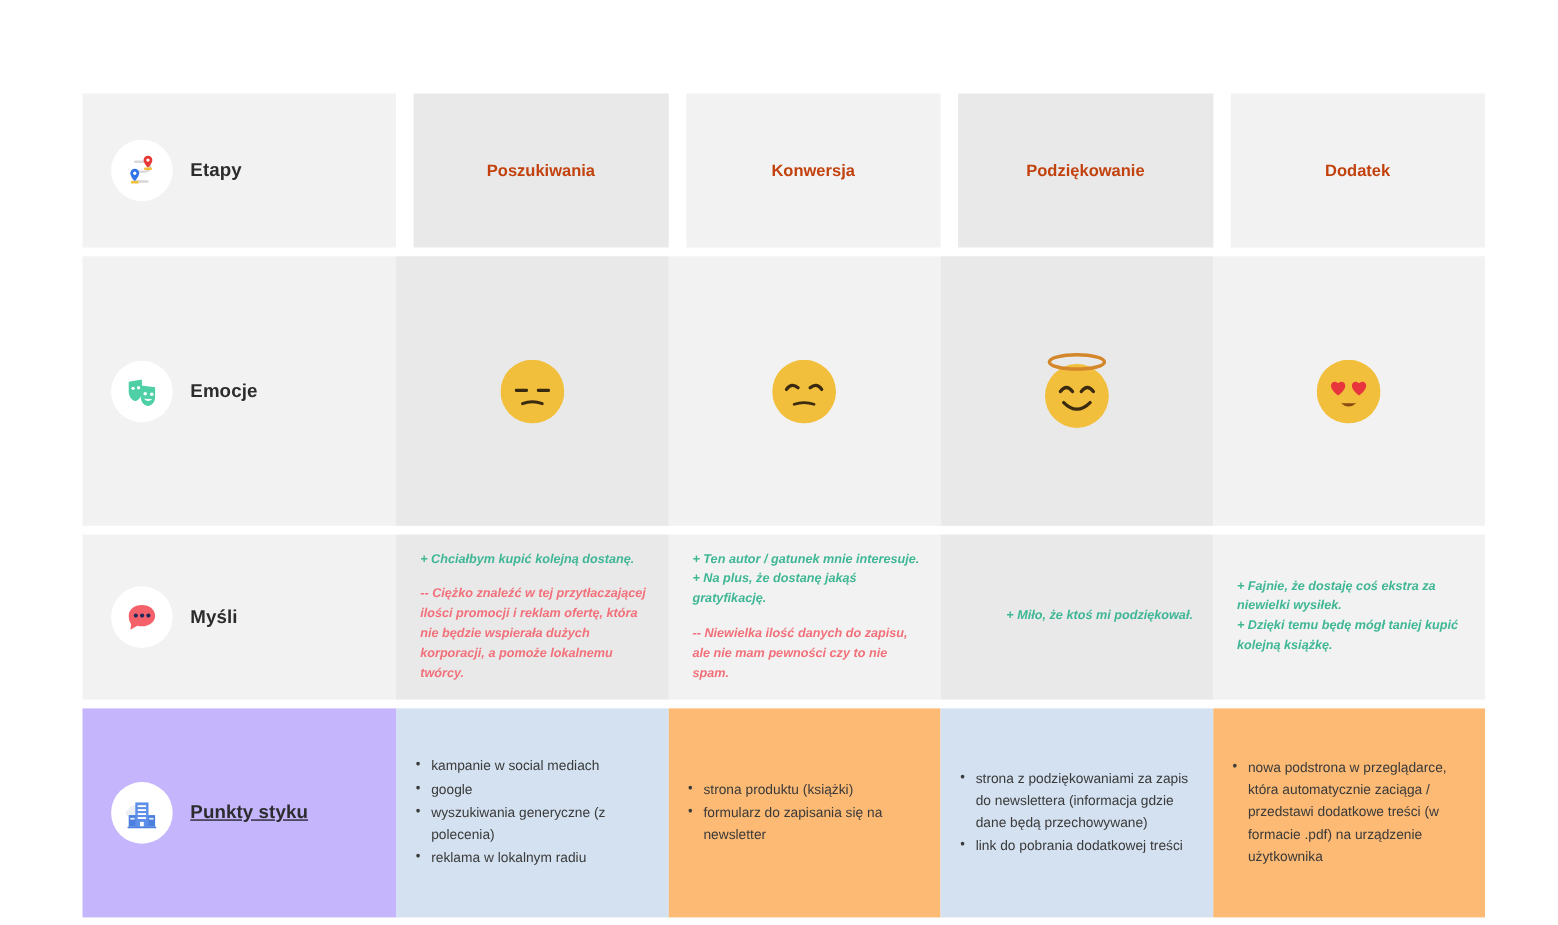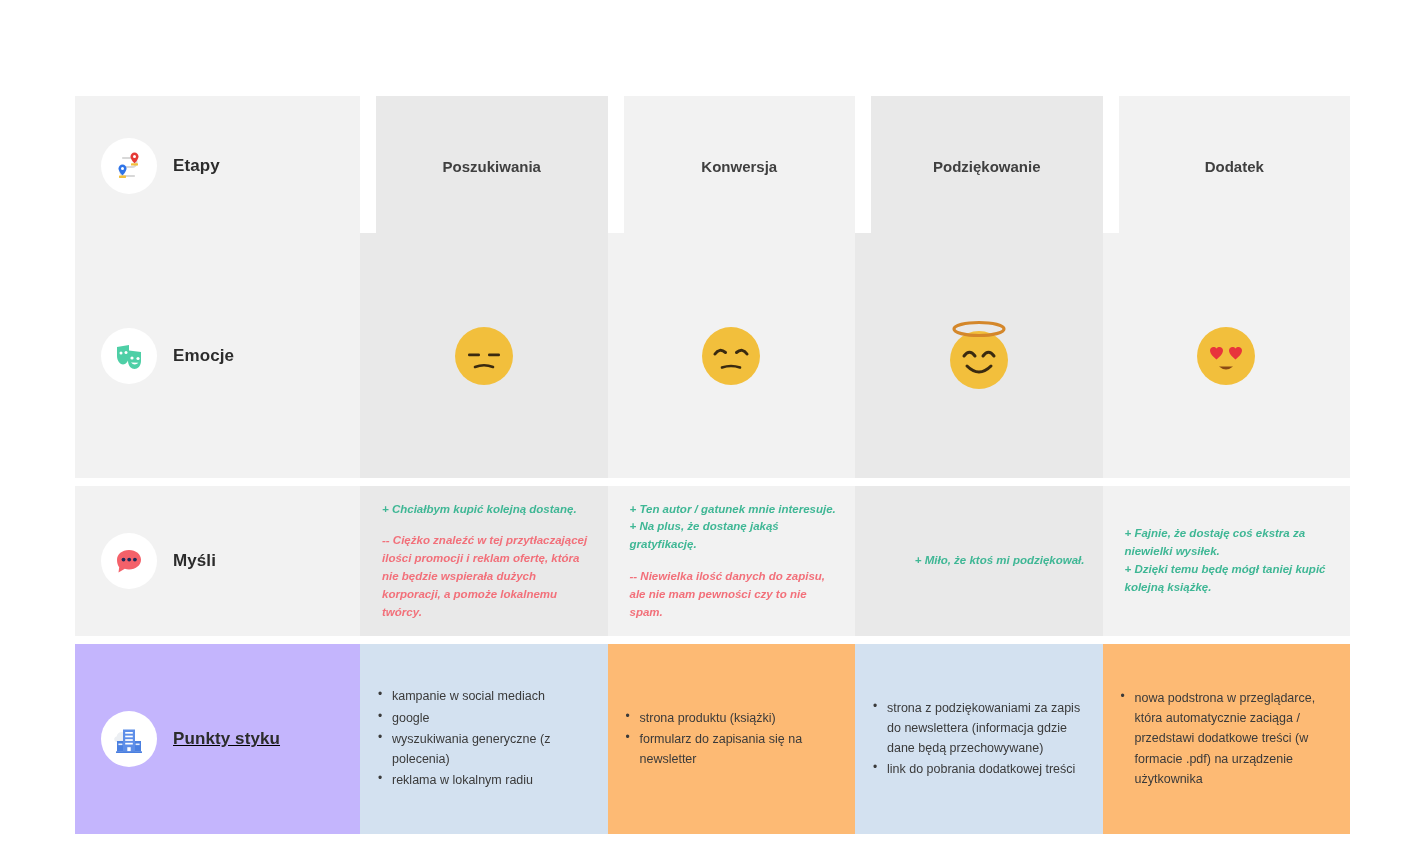--- a/index.html
+++ b/index.html
@@ -23,21 +23,21 @@
     height: 665px;
   }
 
   
   .row {
     position: absolute;
     left: 0;
     width: 1275px;
     display: flex;
   }
-  .row-stages      { top: 11px;   height: 140px; gap: 16px; }
+  .row-stages      { top: 0px;   height: 140px; gap: 16px; }
   .row-emotions    { top: 148px; height: 245px; }
   .row-thoughts    { top: 401px; height: 150px; }
   .row-touchpoints { top: 559px; height: 190px; }
 
   
   .label-cell {
     width: 285px;
     flex: 0 0 285px;
     display: flex;
     align-items: center;
@@ -79,21 +79,21 @@
 
   
   .row-stages .cell {
     display: flex;
     align-items: center;
     justify-content: center;
   }
   .stage-title {
     font-size: 15px;
     font-weight: bold;
-    color: #404040;
+    color: #c2410c;
     text-align: center;
   }
 
   
   .row-emotions .cell {
     display: flex;
     align-items: center;
     justify-content: center;
   }
 

